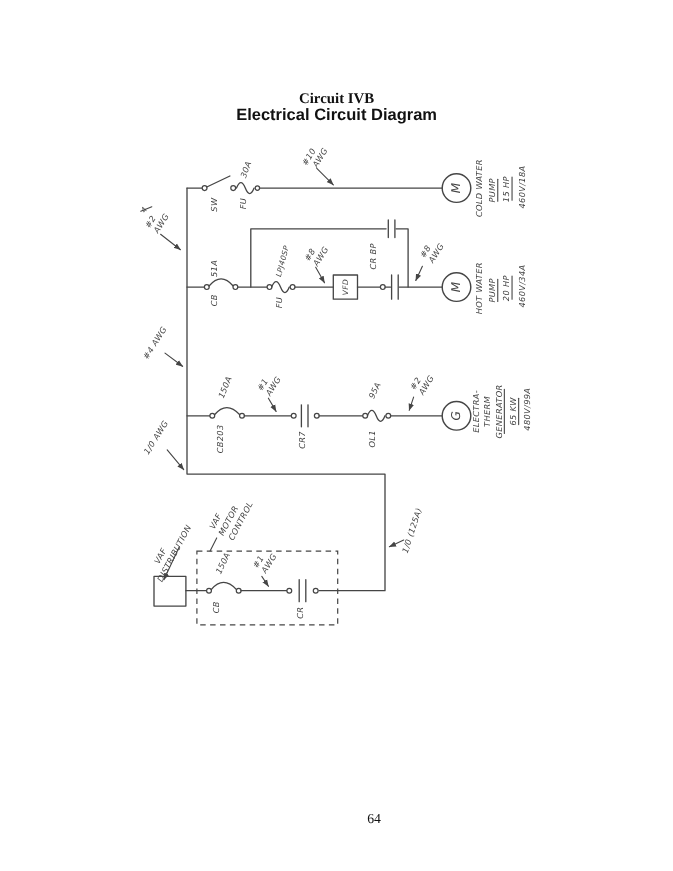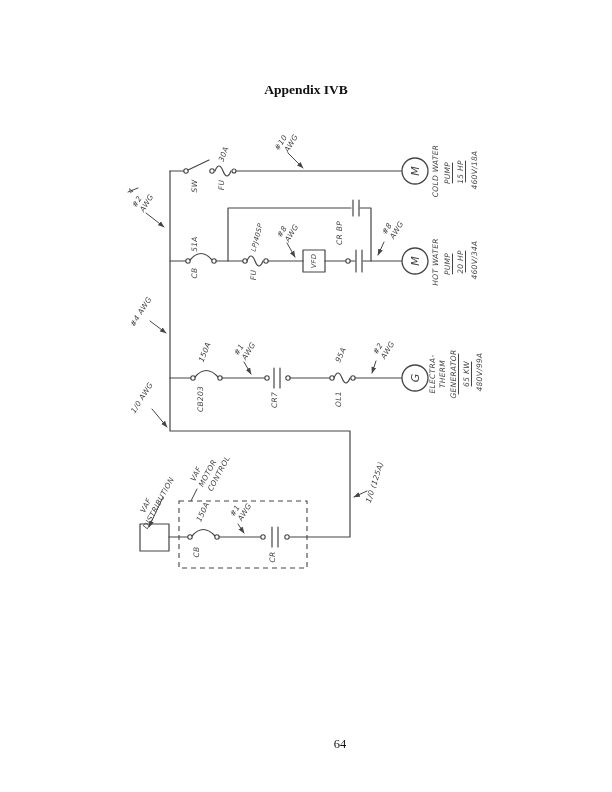--- a/index.html
+++ b/index.html
@@ -33,21 +33,22 @@
   svg.schematic .machine-letter{
     font-family:"DejaVu Sans",sans-serif;font-style:italic;font-size:11px;fill:currentColor;
   }
   svg.schematic .dashedbox{stroke:currentColor;stroke-width:1.1;fill:none;stroke-dasharray:5 4;}
 </style>
 </head>
 <body>
 
 <div class="page">
 
-  <div class="title-appendix">Appendix IVB</div>
+  <div class="title-appendix">Circuit IVB</div>
+  <div class="title-main">Electrical Circuit Diagram</div>
 
   <svg class="schematic" width="612" height="792" viewBox="0 0 612 792">
     <defs>
       <marker id="arr" markerWidth="7" markerHeight="6" refX="6" refY="3" orient="auto" markerUnits="userSpaceOnUse">
         <path d="M0,0.5 L6.5,3 L0,5.5 z" fill="currentColor"></path>
       </marker>
     </defs>
 
     <g>
       <polyline class="wire" points="170,171 170,431 350,431 350,537 290,537"></polyline>

